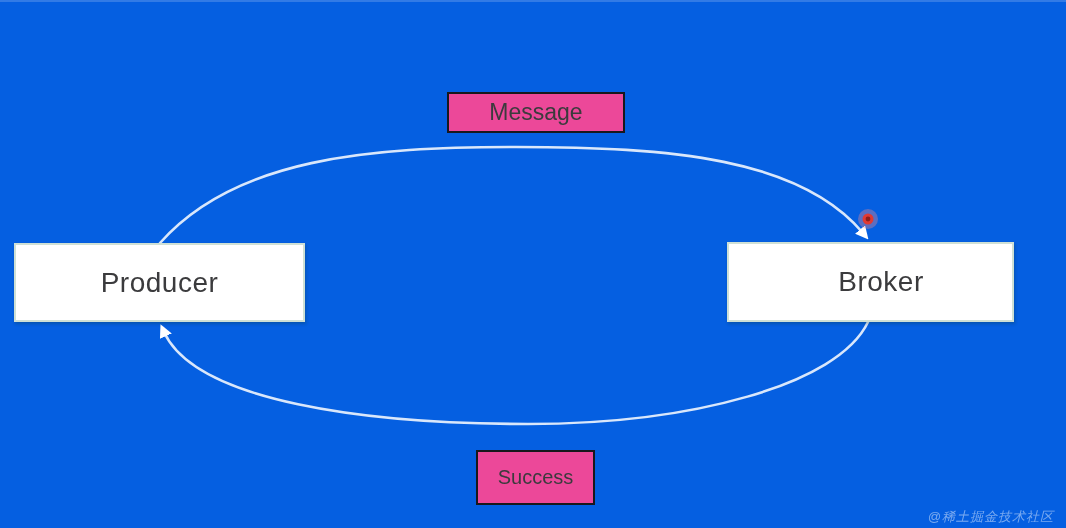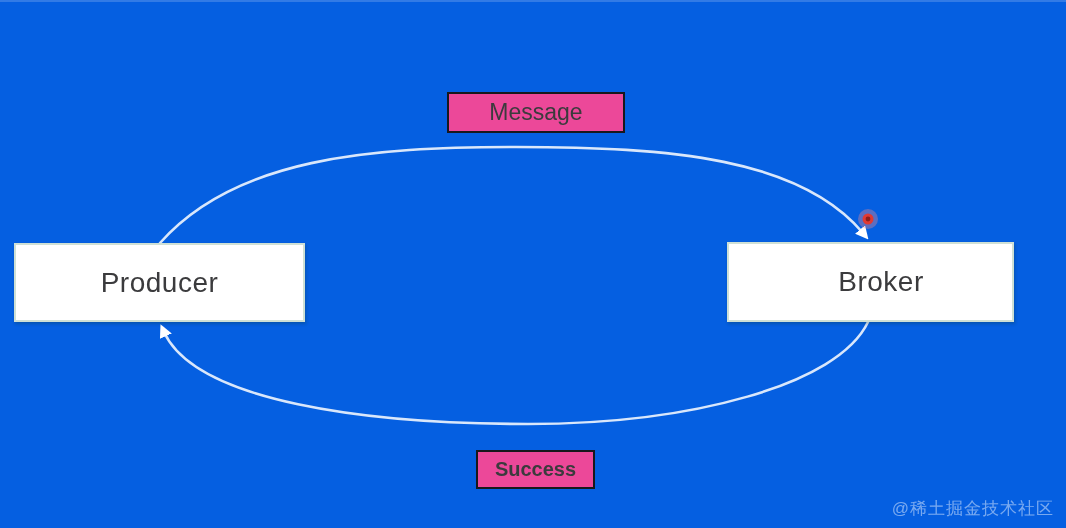--- a/index.html
+++ b/index.html
@@ -48,29 +48,30 @@
     position: absolute;
     background: #ec4899;
     border: 2px solid #18181c;
     display: flex;
     align-items: center;
     justify-content: center;
     color: #3b3b3d;
     box-sizing: border-box;
   }
   .edge-label-message { left: 447px; top: 92px;  width: 178px; height: 41px; font-size: 23px; }
-  .edge-label-success { left: 476px; top: 450px; width: 119px; height: 39px; font-size: 20px; font-weight: bold; }
+  .edge-label-success { left: 476px; top: 450px; width: 119px; height: 55px; font-size: 20px; }
   .watermark {
     position: absolute;
     right: 12px;
-    bottom: 8px;
-    font-size: 17px;
+    bottom: 2px;
+    font-size: 13px;
     color: rgba(235, 243, 255, 0.5);
     letter-spacing: 1px;
     user-select: none;
+    font-style: italic;
   }
 </style>
 </head>
 <body>
 
 <div class="stage">
 
   <svg class="arc-layer" viewBox="0 0 1066 528" xmlns="http://www.w3.org/2000/svg">
     <defs>
       <marker id="arrowhead" markerUnits="userSpaceOnUse" markerWidth="13" markerHeight="13" viewBox="0 0 10 10" refX="3.5" refY="5" orient="auto">

